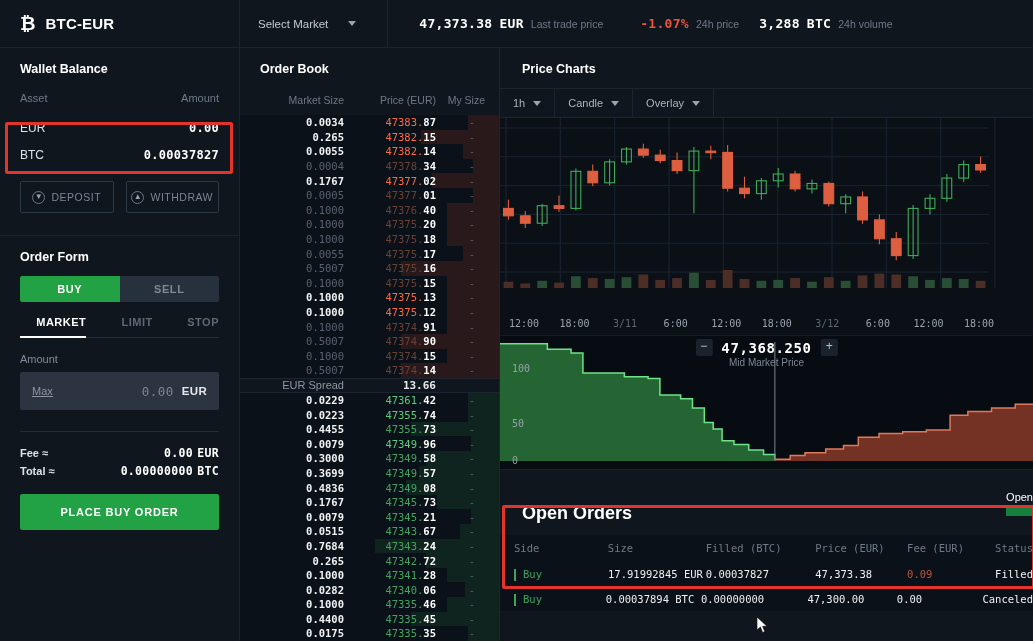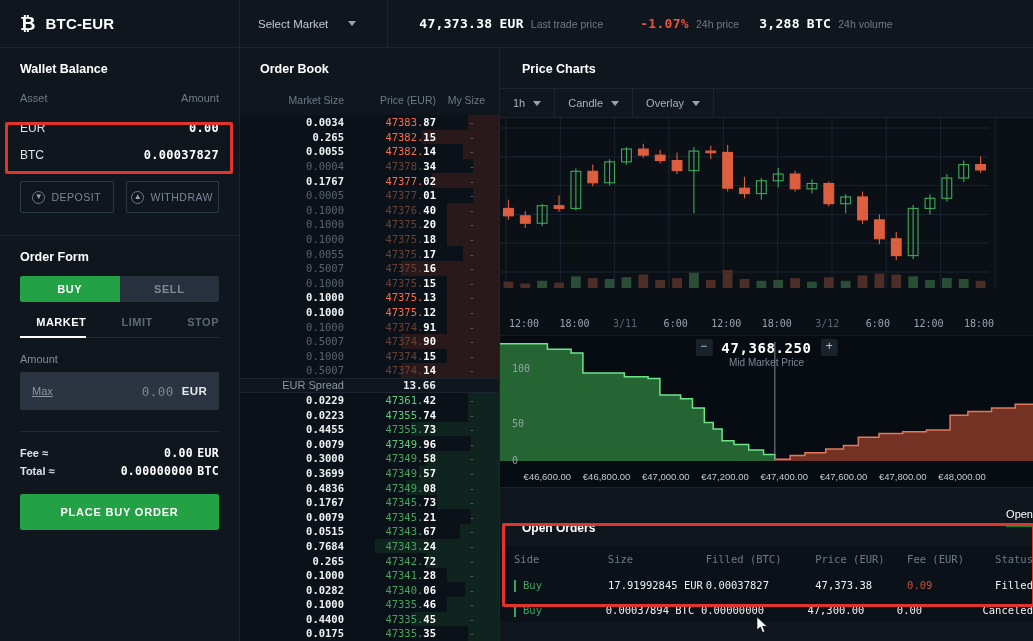--- a/index.html
+++ b/index.html
@@ -203,22 +203,22 @@
   .axis-prices span {
     position: absolute; top: 2px; transform: translateX(-50%);
     font-size: 9.5px; color: #c3c9d1;
   }
   .yticks { position: absolute; left: 4px; top: 0; height: 100%; width: 40px; z-index: 3; }
   .yticks span { position: absolute; font-size: 10px; color: #98a1ac; font-family:"DejaVu Sans Mono", monospace; }
 
   
   .openorders { flex: 1; background: #10161e; position: relative; border-top: 1px solid #1b2430; min-height: 0; }
   .oo-head { display: flex; align-items: center; justify-content: space-between; padding: 12px 0 11px 22px; }
-  .oo-title { font-size: 12px; font-weight: bold; color: #fff; margin-top: 21px; }
-  .oo-tab { font-size: 11px; color: #fff; border-bottom: 2px solid #15803d; padding-bottom: 5px; margin-right: 0; cursor: pointer; }
+  .oo-title { font-size: 18px; font-weight: bold; color: #fff; margin-top: 21px; }
+  .oo-tab { font-size: 11px; color: #fff; border-bottom: 8px solid #15803d; padding-bottom: 5px; margin-right: 0; cursor: pointer; }
   .oo-table { background: #0b1118; }
   .oo-row { display: flex; align-items: center; height: 25px; padding-left: 14px; }
   .oo-row.head { height: 26px; }
   .oo-row.head div { font-size: 10.5px; color: #6f7988; }
   .oo-row div { font-family:"DejaVu Sans Mono", monospace; font-size: 10.5px; color: #eef0f3; }
   .c-side { width: 96px; }
   .c-size { width: 100px; }
   .c-fill { width: 112px; }
   .c-price { width: 94px; }
   .c-fee { width: 90px; }
@@ -723,30 +723,20 @@
           </div>
         <div class="mid-price">
           <div class="mid-line">
             <span class="mid-btn">−</span>
             <span class="mid-val">47,368.250</span>
             <span class="mid-btn">+</span>
           </div>
           <div class="mid-lbl">Mid Market Price</div>
         </div>
       </div>
-      <div class="axis-prices" id="price-axis">
-          <span style="left: 47.3778px;">€46,600.00</span>
-          <span style="left: 106.6px;">€46,800.00</span>
-          <span style="left: 165.822px;">€47,000.00</span>
-          <span style="left: 225.044px;">€47,200.00</span>
-          <span style="left: 284.267px;">€47,400.00</span>
-          <span style="left: 343.489px;">€47,600.00</span>
-          <span style="left: 402.711px;">€47,800.00</span>
-          <span style="left: 461.933px;">€48,000.00</span>
-        </div>
 
       <div class="openorders">
         <div class="oo-head">
           <span class="oo-title">Open Orders</span>
           <span class="oo-tab">Open</span>
         </div>
         <div class="oo-table">
           <div class="oo-row head">
             <div class="c-side">Side</div>
             <div class="c-size">Size</div>

